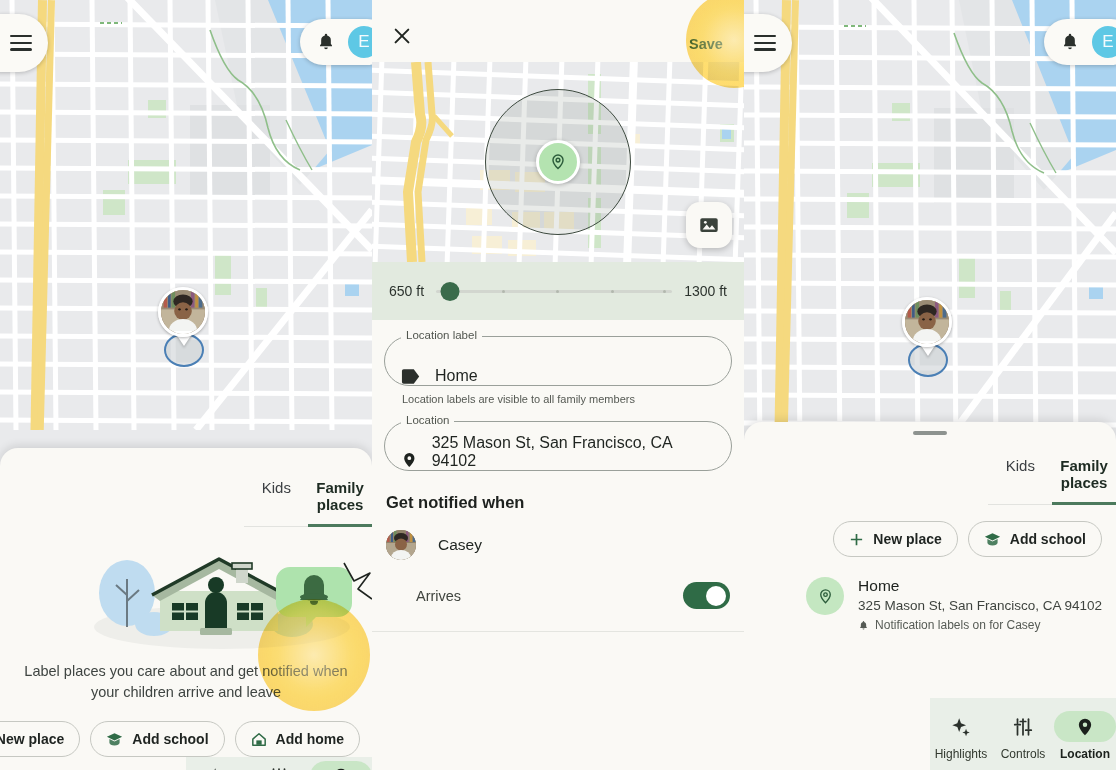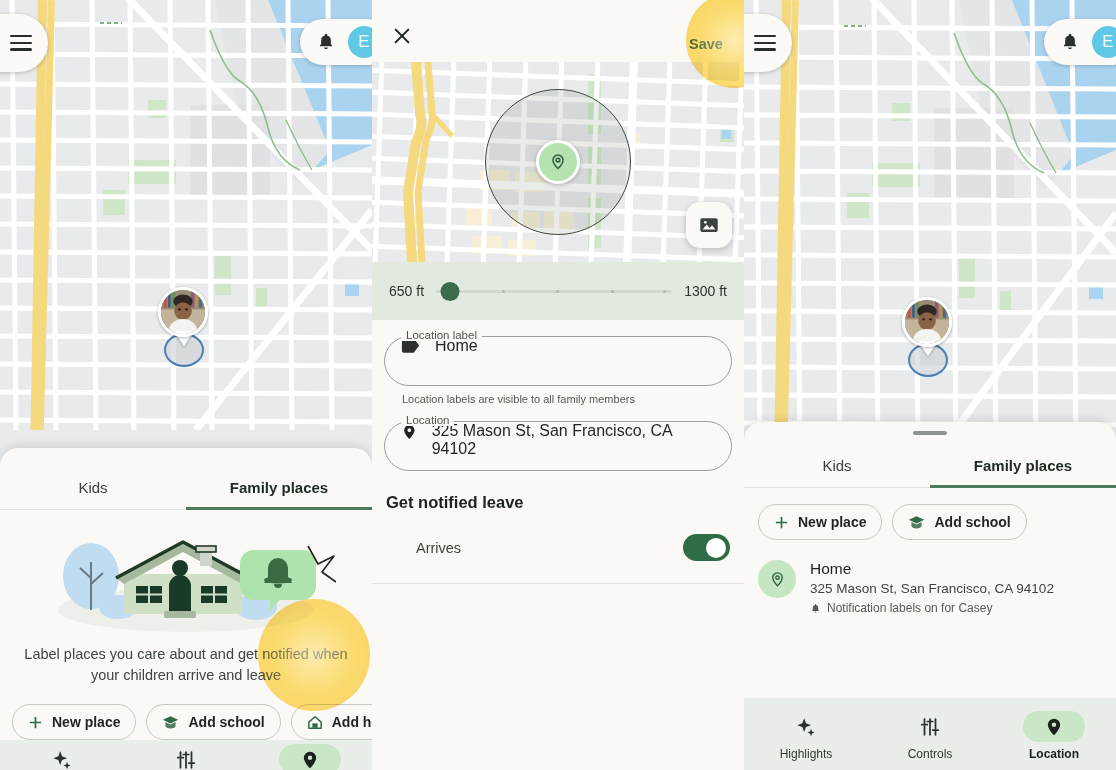--- a/index.html
+++ b/index.html
@@ -67,21 +67,21 @@
     background:rgba(200,205,210,.55);
   }
   .face { position:absolute; inset:0; }
 
   
   .sheet {
     position: absolute; left: 0; right: 0; bottom: 0;
     background: #faf9f5;
     border-top-left-radius: 18px; border-top-right-radius: 18px;
     box-shadow: 0 -2px 10px rgba(0,0,0,.12);
-    display: flex; flex-direction: column;
+    display: flex; flex-direction: column; align-items: flex-end;
   }
   .grabber { width: 34px; height: 4px; border-radius: 3px; background: #8d938f; margin: 9px auto 0; }
   .tabs { display: flex; border-bottom: 1px solid #e2e3df; margin-top: 8px; }
   .tab {
     flex: 1; text-align: center; padding: 14px 0 13px;
     font-size: 15px; color: #3c4043; cursor: pointer; position: relative;
   }
   .tab.active { color: #1d2b22; font-weight: 600; }
   .tab.active::after {
     content:""; position: absolute; left: 0; right: 0; bottom: -1px; height: 3px; background: #4c7a5d;
@@ -163,21 +163,21 @@
   .track .tick { position: absolute; width: 3px; height: 3px; border-radius: 50%; background: #b2b8ae; }
   .track .knob {
     position: absolute; left: 6%; transform: translateX(-50%);
     width: 19px; height: 19px; border-radius: 50%; background: #3a6b4b;
     cursor: pointer;
   }
 
   .form { padding: 16px 12px 0; background: #faf9f5; }
   .field {
     position: relative; border: 1px solid #9aa09a; border-radius: 26px;
-    height: 50px; display: flex; align-items: flex-start; padding: 0 16px; gap: 14px;
+    height: 50px; display: flex; align-items: flex-end; padding: 0 16px; gap: 14px;
   }
   .field .flabel {
     position: absolute; top: -8px; left: 16px; background: #faf9f5; padding: 0 5px;
     font-size: 11.5px; color: #51564f;
   }
   .fval { font-size: 16px; color: #1f2420; }
   .helper { font-size: 11px; color: #555953; padding: 7px 0 0 18px; }
 
   .section-title { font-size: 16.5px; color: #1d211e; font-weight: 600; padding: 22px 14px 0; }
   .person { display: flex; align-items: center; gap: 22px; padding: 18px 14px 0; }
@@ -540,22 +540,40 @@
 
       <div class="field" style="margin-top:16px">
         <span class="flabel">Location</span>
         <svg width="17" height="20" viewBox="0 0 24 24" fill="#1e231f">
           <path d="M12 2a7.4 7.4 0 0 0-7.4 7.4c0 5.5 7.4 12.6 7.4 12.6s7.4-7.1 7.4-12.6A7.4 7.4 0 0 0 12 2zm0 10a2.7 2.7 0 1 1 0-5.4 2.7 2.7 0 0 1 0 5.4z"></path>
         </svg>
         <span class="fval">325 Mason St, San Francisco, CA 94102</span>
       </div>
     </div>
 
-    <div class="section-title">Get notified leave</div>
-
+    <div class="section-title">Get notified when</div>
+
+    <div class="person">
+      <div class="p-av">
+        <svg viewBox="0 0 30 30" width="30" height="30">
+          <rect width="30" height="30" fill="#b3a68e"></rect>
+          <rect x="0" y="0" width="30" height="13" fill="#8f8168"></rect>
+          <rect x="1" y="1" width="2.5" height="11" fill="#b45b4a"></rect>
+            <rect x="5" y="2" width="2" height="10" fill="#3f5d86"></rect>
+          <rect x="8" y="1" width="2.5" height="11" fill="#6f8f5e"></rect>
+            <rect x="20" y="1" width="2.5" height="11" fill="#8c5a7f"></rect>
+          <rect x="24" y="2" width="2" height="10" fill="#c0913f"></rect>
+            <rect x="27" y="1" width="2.5" height="11" fill="#4d6c8c"></rect>
+          <ellipse cx="15" cy="8" rx="7" ry="5" fill="#2e2722"></ellipse>
+          <circle cx="15" cy="14.5" r="6" fill="#8a6346"></circle>
+          <ellipse cx="15" cy="28" rx="10" ry="8" fill="#f3f4f2"></ellipse>
+        </svg>
+      </div>
+      <div class="p-name">Casey</div>
+    </div>
 
     <div class="toggrow">
       <div class="tlabel">Arrives</div>
       <div class="switch on">
           <span class="thumb"></span>
         </div>
     </div>
     <div class="c-divider"></div>
 
     <div style="position:absolute;top:24px;right:-8px;width:92px;height:40px;border-radius:20px;display:flex;align-items:center;justify-content:center;">

